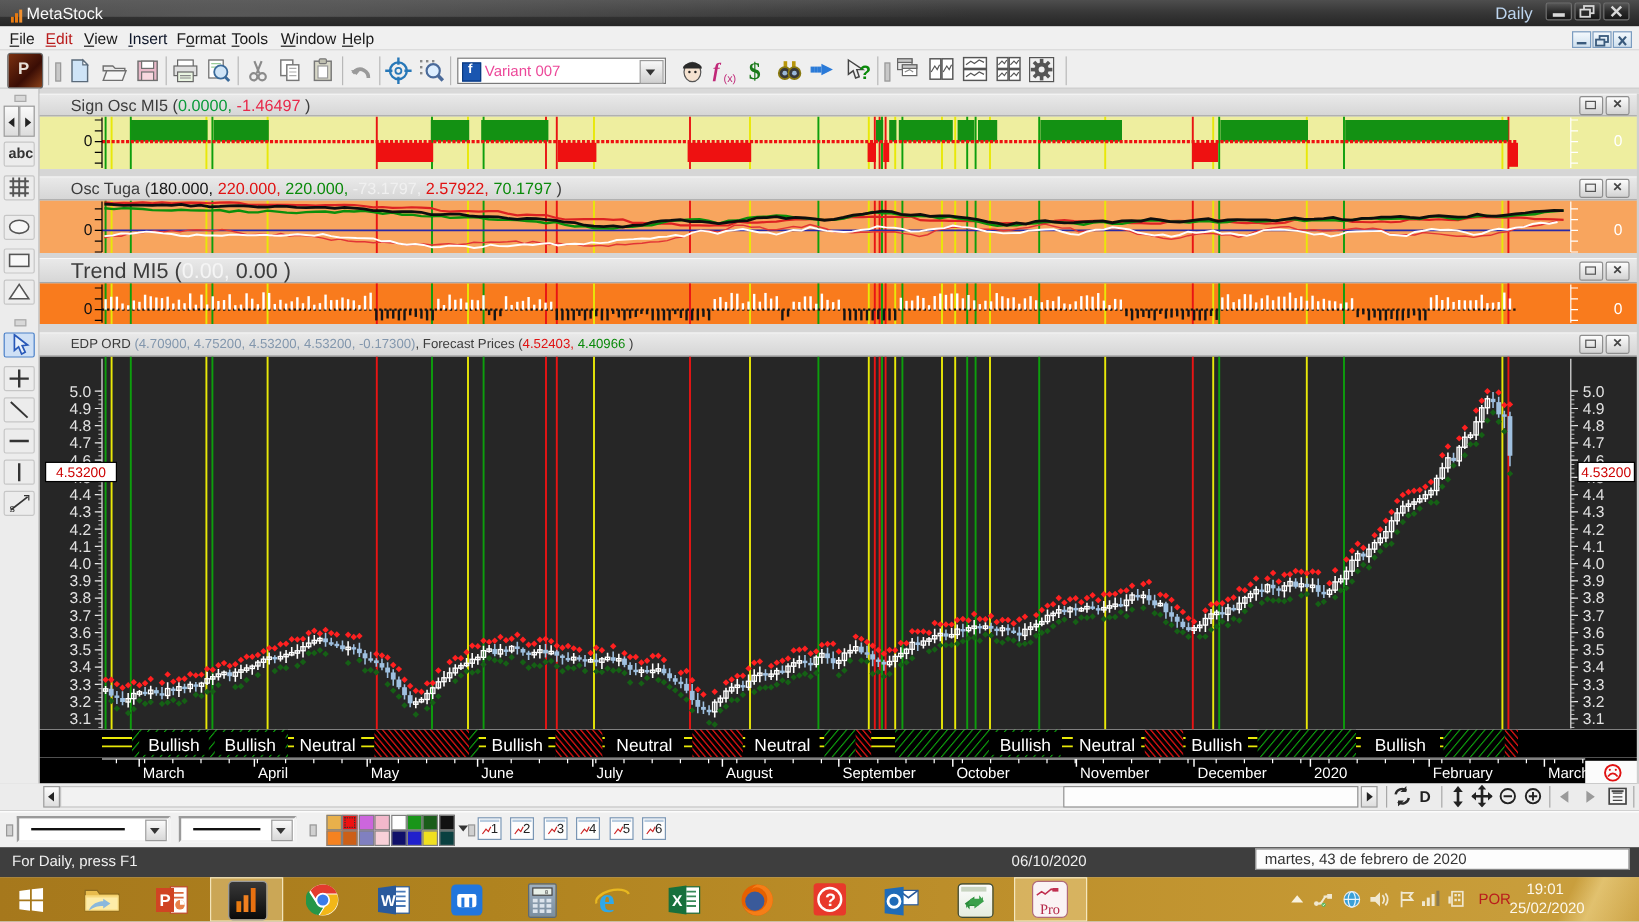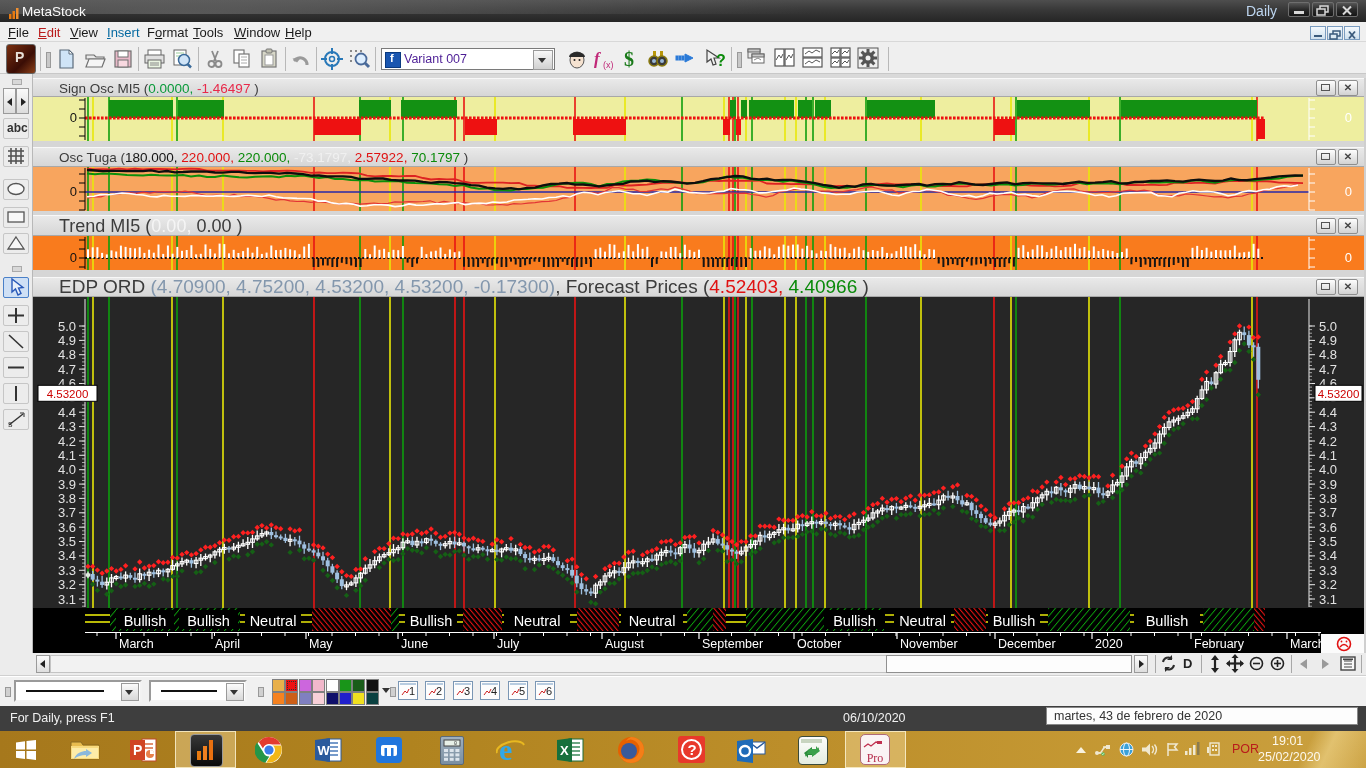--- a/index.html
+++ b/index.html
@@ -20,21 +20,21 @@
 <div style="position:absolute;left:1336px;top:2px;width:22px;height:15px;background:linear-gradient(#565656,#2a2a2a 50%,#161616);border:1px solid #6e6e6e;border-radius:2px;box-sizing:border-box"><svg width="20" height="13">
       <g stroke="#d8d8d8" stroke-width="2">
         <line x1="6" y1="2.5" x2="14" y2="10.5"></line>
         <line x1="14" y1="2.5" x2="6" y2="10.5"></line>
       </g>
     </svg></div>
 <div style="position:absolute;left:0;top:22px;width:1366px;height:20px;background:#f0f0f0;border-bottom:1px solid #d8d8d8;box-sizing:border-box"></div>
 <span style="position:absolute;left:8px;top:25px;font-size:13px;color:#1a1a1a"><u>F</u>ile</span>
 <span style="position:absolute;left:38px;top:25px;font-size:13px;color:#b91c1c"><u>E</u>dit</span>
 <span style="position:absolute;left:70px;top:25px;font-size:13px;color:#1a1a1a"><u>V</u>iew</span>
-<span style="position:absolute;left:107px;top:25px;font-size:13px;color:#0369a1"><u>I</u>nsert</span>
+<span style="position:absolute;left:107px;top:25px;font-size:13px;color:#0f172a"><u>I</u>nsert</span>
 <span style="position:absolute;left:147px;top:25px;font-size:13px;color:#1a1a1a">F<u>o</u>rmat</span>
 <span style="position:absolute;left:193px;top:25px;font-size:13px;color:#1a1a1a"><u>T</u>ools</span>
 <span style="position:absolute;left:234px;top:25px;font-size:13px;color:#1a1a1a"><u>W</u>indow</span>
 <span style="position:absolute;left:285px;top:25px;font-size:13px;color:#1a1a1a"><u>H</u>elp</span>
 <div style="position:absolute;left:1310px;top:26px;width:16px;height:14px;background:linear-gradient(#f4f9fd,#cfe0ee);border:1px solid #7a9cc0;box-sizing:border-box">
     <div style="position:absolute;left:3px;top:8px;width:8px;height:2px;background:#3a5a7c"></div>
   </div>
 <div style="position:absolute;left:1327px;top:26px;width:16px;height:14px;background:linear-gradient(#f4f9fd,#cfe0ee);border:1px solid #7a9cc0;box-sizing:border-box"><svg width="14" height="12">
       <rect x="5" y="2" width="7" height="5" fill="none" stroke="#3a5a7c" stroke-width="1.5"></rect>
       <rect x="2" y="5" width="7" height="5" fill="#dce9f4" stroke="#3a5a7c" stroke-width="1.5"></rect>
@@ -120,21 +120,21 @@
         <rect x="2" y="13" width="2" height="2"></rect>
       </g>
       <circle cx="13" cy="12" r="5.5" fill="#ddeeff" stroke="#4a6a9a" stroke-width="1.8"></circle>
       <line x1="17" y1="16" x2="21" y2="20" stroke="#4a6a9a" stroke-width="3"></line>
     </svg></div>
 <div style="position:absolute;left:375px;top:47px;width:1px;height:24px;background:#b8b8b8"></div>
 <div style="position:absolute;left:381px;top:48px;width:174px;height:22px;background:#fff;border:1px solid #7a7a7a;box-sizing:border-box">
     <div style="position:absolute;left:3px;top:3px;width:14px;height:14px;background:#1a56b0;border:1px solid #0a3a80">
       <span style="color:#fff;font-size:11px;font-weight:bold;position:absolute;left:4px;top:-1px">f</span>
     </div>
-    <span style="position:absolute;left:22px;top:3px;font-size:12.5px;color:#4c1d95">Variant 007</span>
+    <span style="position:absolute;left:22px;top:3px;font-size:12.5px;color:#ec4899">Variant 007</span>
     <div style="position:absolute;right:1px;top:1px;width:18px;height:18px;background:linear-gradient(#f8f8f8,#d0d0d0);border:1px solid #9a9a9a">
       <div style="position:absolute;left:4px;top:7px;width:0;height:0;border-left:4px solid transparent;border-right:4px solid transparent;border-top:5px solid #333"></div>
     </div>
   </div>
 <div style="position:absolute;left:566px;top:47px;width:22px;height:22px"><svg width="22" height="24">
       <ellipse cx="11" cy="13" rx="7" ry="8" fill="#f5e2d0" stroke="#555"></ellipse>
       <path d="M3 10 a8 5 0 0 1 16 0 z" fill="#2a2a2a"></path>
       <circle cx="8.5" cy="13" r="1" fill="#222"></circle>
       <circle cx="13.5" cy="13" r="1" fill="#222"></circle>
     </svg></div>
@@ -716,21 +716,21 @@
     <line x1="1276" y1="1" x2="1276" y2="33" stroke="#fff" stroke-width="1"></line>
     <line x1="1276" y1="4" x2="1282" y2="4" stroke="#fff" stroke-width="1"></line>
     <line x1="1276" y1="13" x2="1282" y2="13" stroke="#fff" stroke-width="1"></line>
     <line x1="1276" y1="22" x2="1282" y2="22" stroke="#fff" stroke-width="1"></line>
     <line x1="1276" y1="31" x2="1282" y2="31" stroke="#fff" stroke-width="1"></line>
     <text x="44" y="26" font-size="13" fill="#111" text-anchor="end" font-family="Liberation Sans, sans-serif">0</text>
     <text x="1319" y="26" font-size="13" fill="#fff" text-anchor="end" font-family="Liberation Sans, sans-serif">0</text>
   </svg>
 <div style="position:absolute;left:33px;top:270px;width:1333px;height:7px;background:#d6d6d6"></div>
 <div style="position:absolute;left:33px;top:277px;width:1333px;height:20px;background:linear-gradient(#e9e9e9,#d6d6d6);border-top:1px solid #f8f8f8;border-bottom:1px solid #a8a8a8;box-sizing:border-box">
-    <div style="position:absolute;left:26px;top:50%;transform:translateY(-50%);font-size:19px;color:#3c3c3c;white-space:nowrap">EDP ORD <span style="color:#8397ad">(4.70900, 4.75200, 4.53200, 4.53200, -0.17300)</span>, Forecast Prices (<span style="color:#e01212">4.52403,</span> <span style="color:#0a8a0a">4.40966</span> )</div>
+    <div style="position:absolute;left:26px;top:50%;transform:translateY(-50%);font-size:11px;color:#3c3c3c;white-space:nowrap">EDP ORD <span style="color:#8397ad">(4.70900, 4.75200, 4.53200, 4.53200, -0.17300)</span>, Forecast Prices (<span style="color:#e01212">4.52403,</span> <span style="color:#0a8a0a">4.40966</span> )</div>
     <div style="position:absolute;right:30px;top:50%;transform:translateY(-50%);width:18px;height:14px;background:linear-gradient(#fdfdfd,#d2d2d2);border:1px solid #8e8e8e;border-radius:2px">
       <div style="position:absolute;left:4px;top:3px;width:7px;height:5px;border:1.5px solid #555"></div>
     </div>
     <div style="position:absolute;right:8px;top:50%;transform:translateY(-50%);width:18px;height:14px;background:linear-gradient(#fdfdfd,#d2d2d2);border:1px solid #8e8e8e;border-radius:2px;color:#444;font-size:10px;font-weight:bold;text-align:center;line-height:13px">✕</div>
   </div>
 <svg width="1333" height="311" style="position:absolute;left:33px;top:297px">
     <rect width="1333" height="311" fill="#262626"></rect>
     <line x1="55" y1="0" x2="55" y2="311" stroke="#0d9e0d" stroke-width="1.6"></line>
     <line x1="60" y1="0" x2="60" y2="311" stroke="#e8e808" stroke-width="1.6"></line>
     <line x1="76" y1="0" x2="76" y2="311" stroke="#0d9e0d" stroke-width="1.6"></line>

